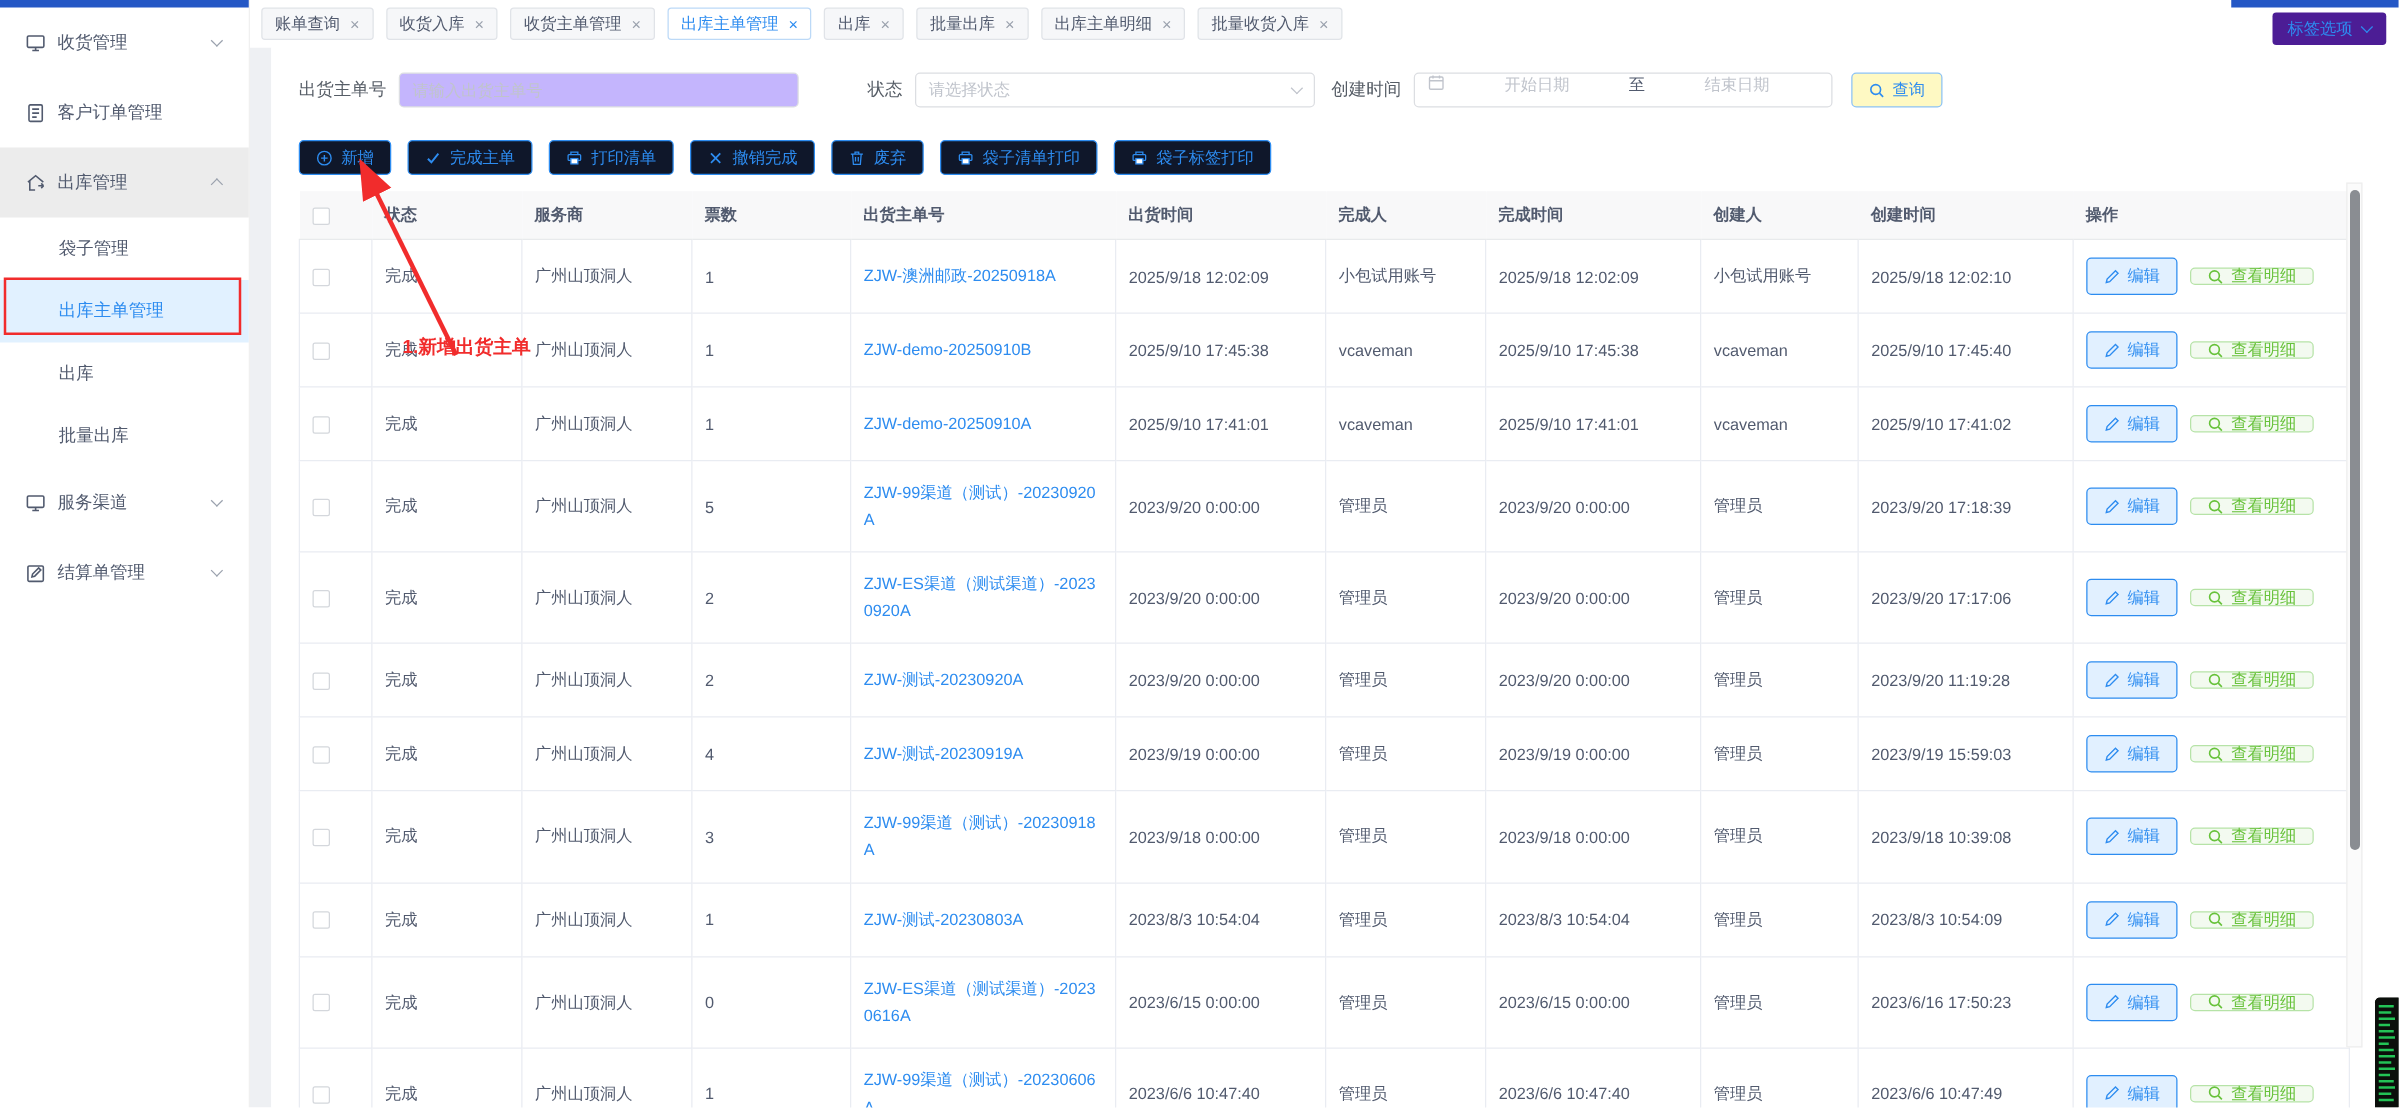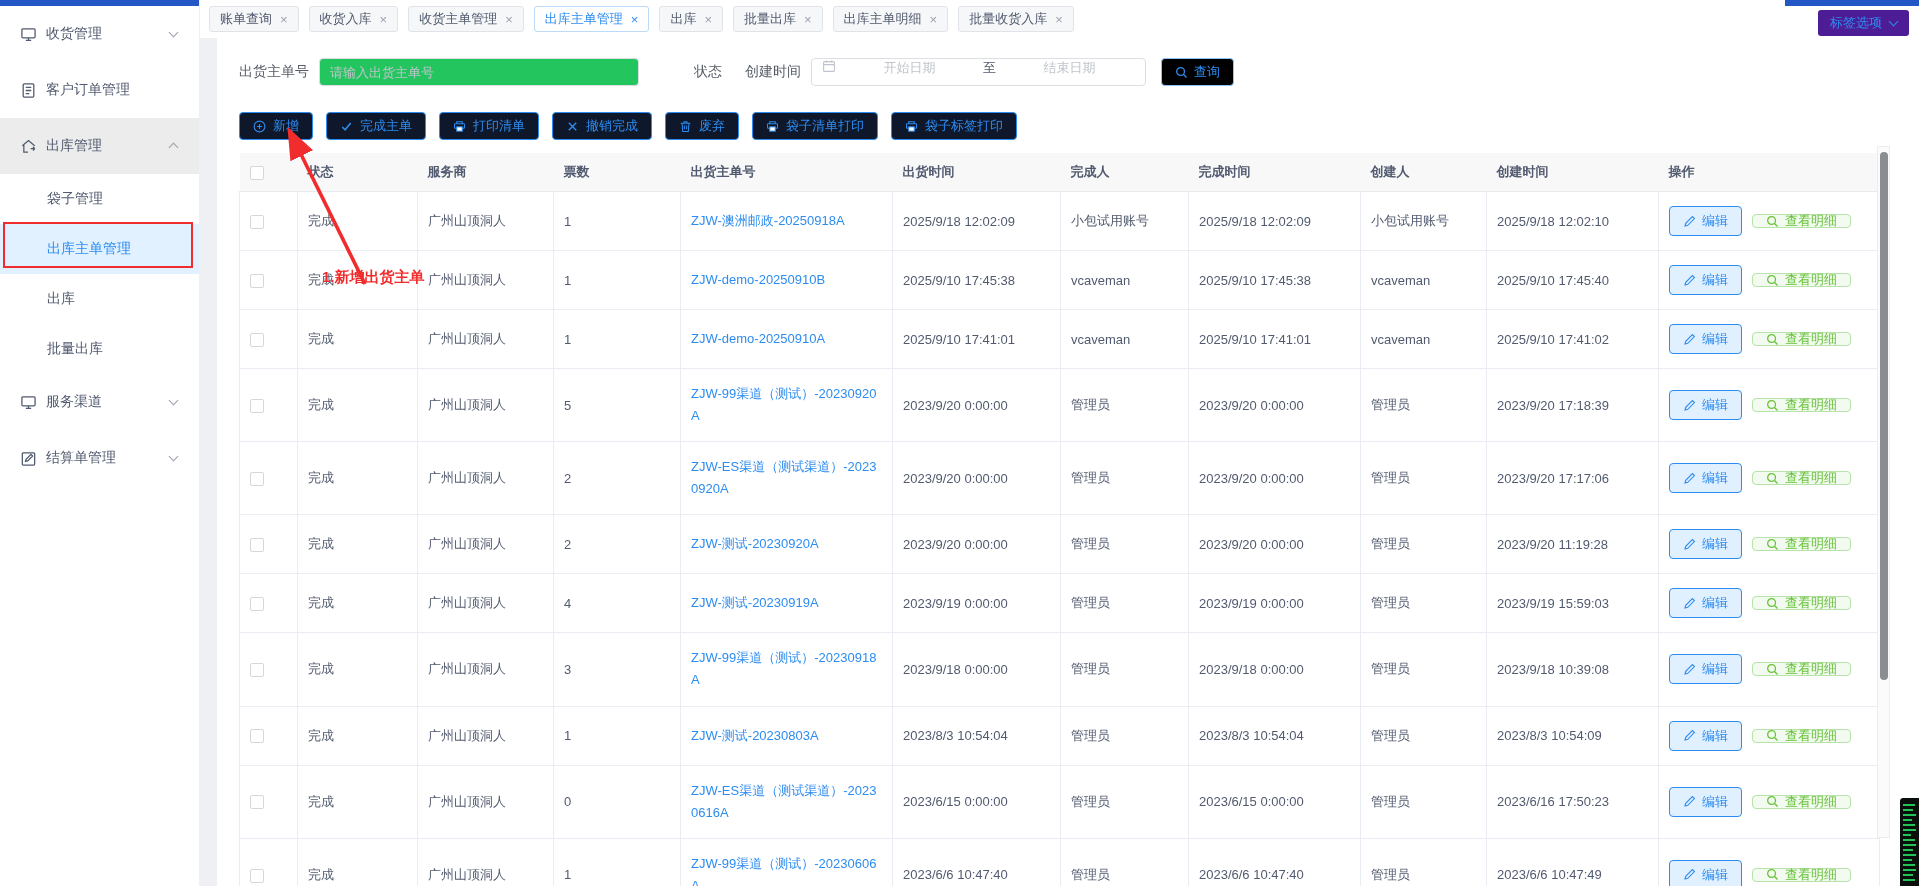--- a/index.html
+++ b/index.html
@@ -35,30 +35,30 @@
   .tagopt { height:26px; padding:0 12px; background:#4c1d95; color:#2d8cf0; font-size:13px; border:none; border-radius:3px; display:flex; align-items:center; gap:8px; cursor:pointer; }
   .tagopt .chev { position:static; border-color:#2d8cf0; transform:rotate(45deg); margin-top:-4px; }
 
   .body-row { flex:1; display:flex; min-height:0; }
   .gutter { width:17px; flex:none; background:#eef0f3; }
   .panel { flex:1; background:#fff; padding:20px 0 0 22px; position:relative; min-width:0; }
 
   
   .filters { display:flex; align-items:center; height:28px; font-size:14px; color:#565d66; }
   .f-label { margin-right:10px; white-space:nowrap; }
-  .inp { height:28px; border:1px solid #dcdee2; border-radius:4px; background:#22c55e; font-size:13px; color:#515a6e; padding:0 10px; font-family:inherit; }
+  .inp { height:28px; border:1px solid #dcdee2; border-radius:4px; background:#c4b5fd; font-size:13px; color:#515a6e; padding:0 10px; font-family:inherit; }
   .inp::placeholder { color:#c0c4cc; }
   .sel { width:320px; height:28px; border:1px solid #dcdee2; border-radius:4px; display:flex; align-items:center; padding:0 26px 0 10px; position:relative; color:#c0c4cc; font-size:13px; cursor:pointer; }
   .sel .chev { right:10px; transform:rotate(45deg); margin-top:-3px; border-color:#c0c4cc; }
   .daterange { width:335px; height:28px; border:1px solid #dcdee2; border-radius:4px; display:flex; align-items:flex-start; padding:0 10px; gap:8px; font-size:13px; cursor:pointer; }
   .daterange .ph { color:#c0c4cc; flex:1; text-align:center; }
   .daterange .sep { color:#515a6e; }
   .daterange .ic { width:14px; height:14px; color:#c0c4cc; }
   .daterange .ic svg{ width:100%; height:100%; }
-  .btn-query { margin-left:15px; height:28px; padding:0 13px; background:#000000; border:1px solid #8cc2f5; border-radius:4px; color:#2d8cf0; font-size:13px; display:flex; align-items:center; gap:6px; cursor:pointer; font-family:inherit; }
+  .btn-query { margin-left:15px; height:28px; padding:0 13px; background:#fef9c3; border:1px solid #8cc2f5; border-radius:4px; color:#2d8cf0; font-size:13px; display:flex; align-items:center; gap:6px; cursor:pointer; font-family:inherit; }
   .btn-query .ic { width:13px; height:13px; }
   .btn-query .ic svg { width:100%; height:100%; }
 
   
   .toolbar { display:flex; gap:13px; margin-top:26px; }
   .tbtn { height:28px; padding:0 13px; background:#0f172a; border:1px solid #2d8cf0; border-radius:4px; color:#2d8cf0; font-size:13px; display:flex; align-items:center; gap:7px; cursor:pointer; font-family:inherit; white-space:nowrap; }
   .tbtn .ic { width:13px; height:13px; display:inline-block; }
   .tbtn .ic svg { width:100%; height:100%; }
 
   
@@ -193,20 +193,24 @@
 
     <div class="body-row">
       <div class="gutter"></div>
 
       <section class="panel">
 
         <div class="filters">
           <span class="f-label">出货主单号</span>
           <input class="inp" style="width: 320px;" placeholder="请输入出货主单号">
           <span class="f-label" style="margin-left:55px">状态</span>
+          <div class="sel">
+            <span>请选择状态</span>
+            <span class="chev"></span>
+          </div>
           <span class="f-label" style="margin-left:13px">创建时间</span>
           <div class="daterange">
             <span class="ic"><svg viewBox="0 0 14 14" fill="none" stroke="currentColor" stroke-width="1.1">
                   <rect x="1.6" y="2.6" width="10.8" height="9.8" rx="1"></rect>
                   <path d="M1.6 5.6h10.8M4.4 1.4v2.4M9.6 1.4v2.4"></path>
                 </svg></span>
             <span class="ph">开始日期</span>
             <span class="sep">至</span>
             <span class="ph">结束日期</span>
           </div>

